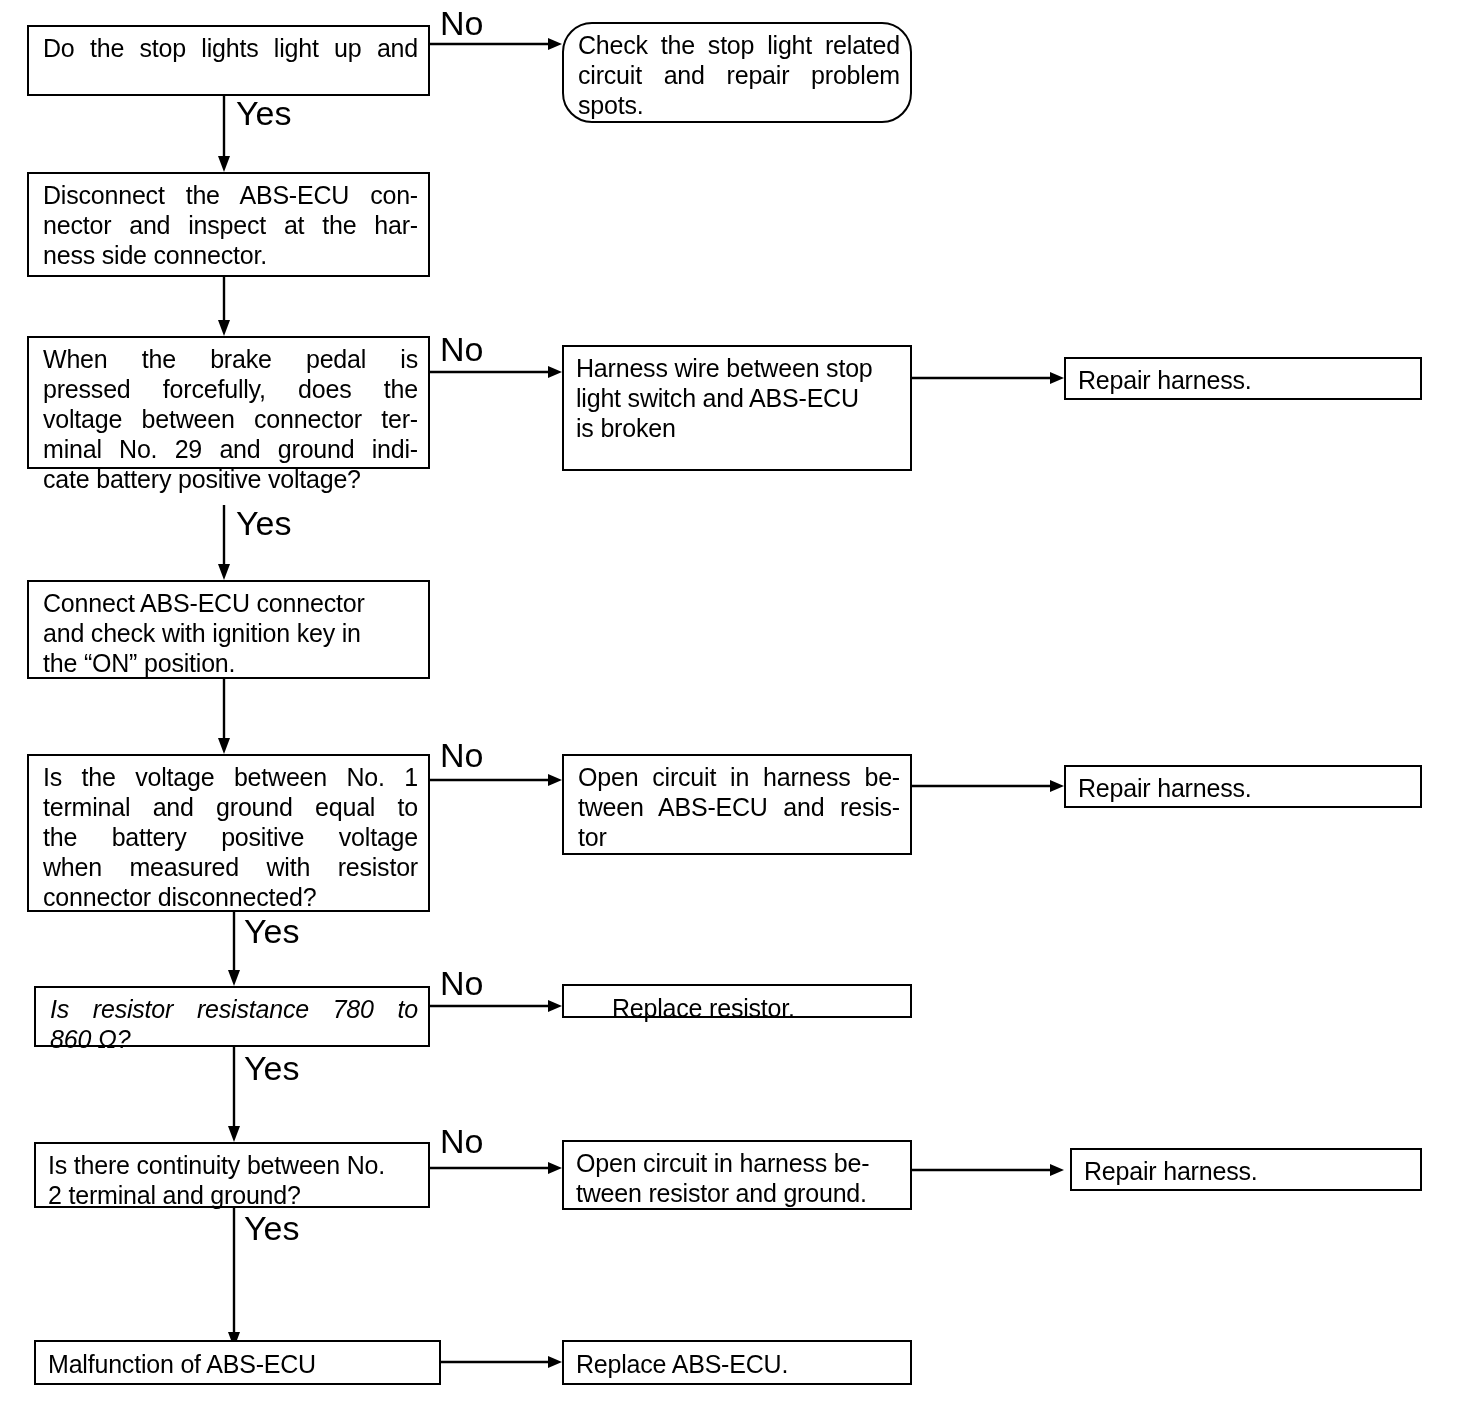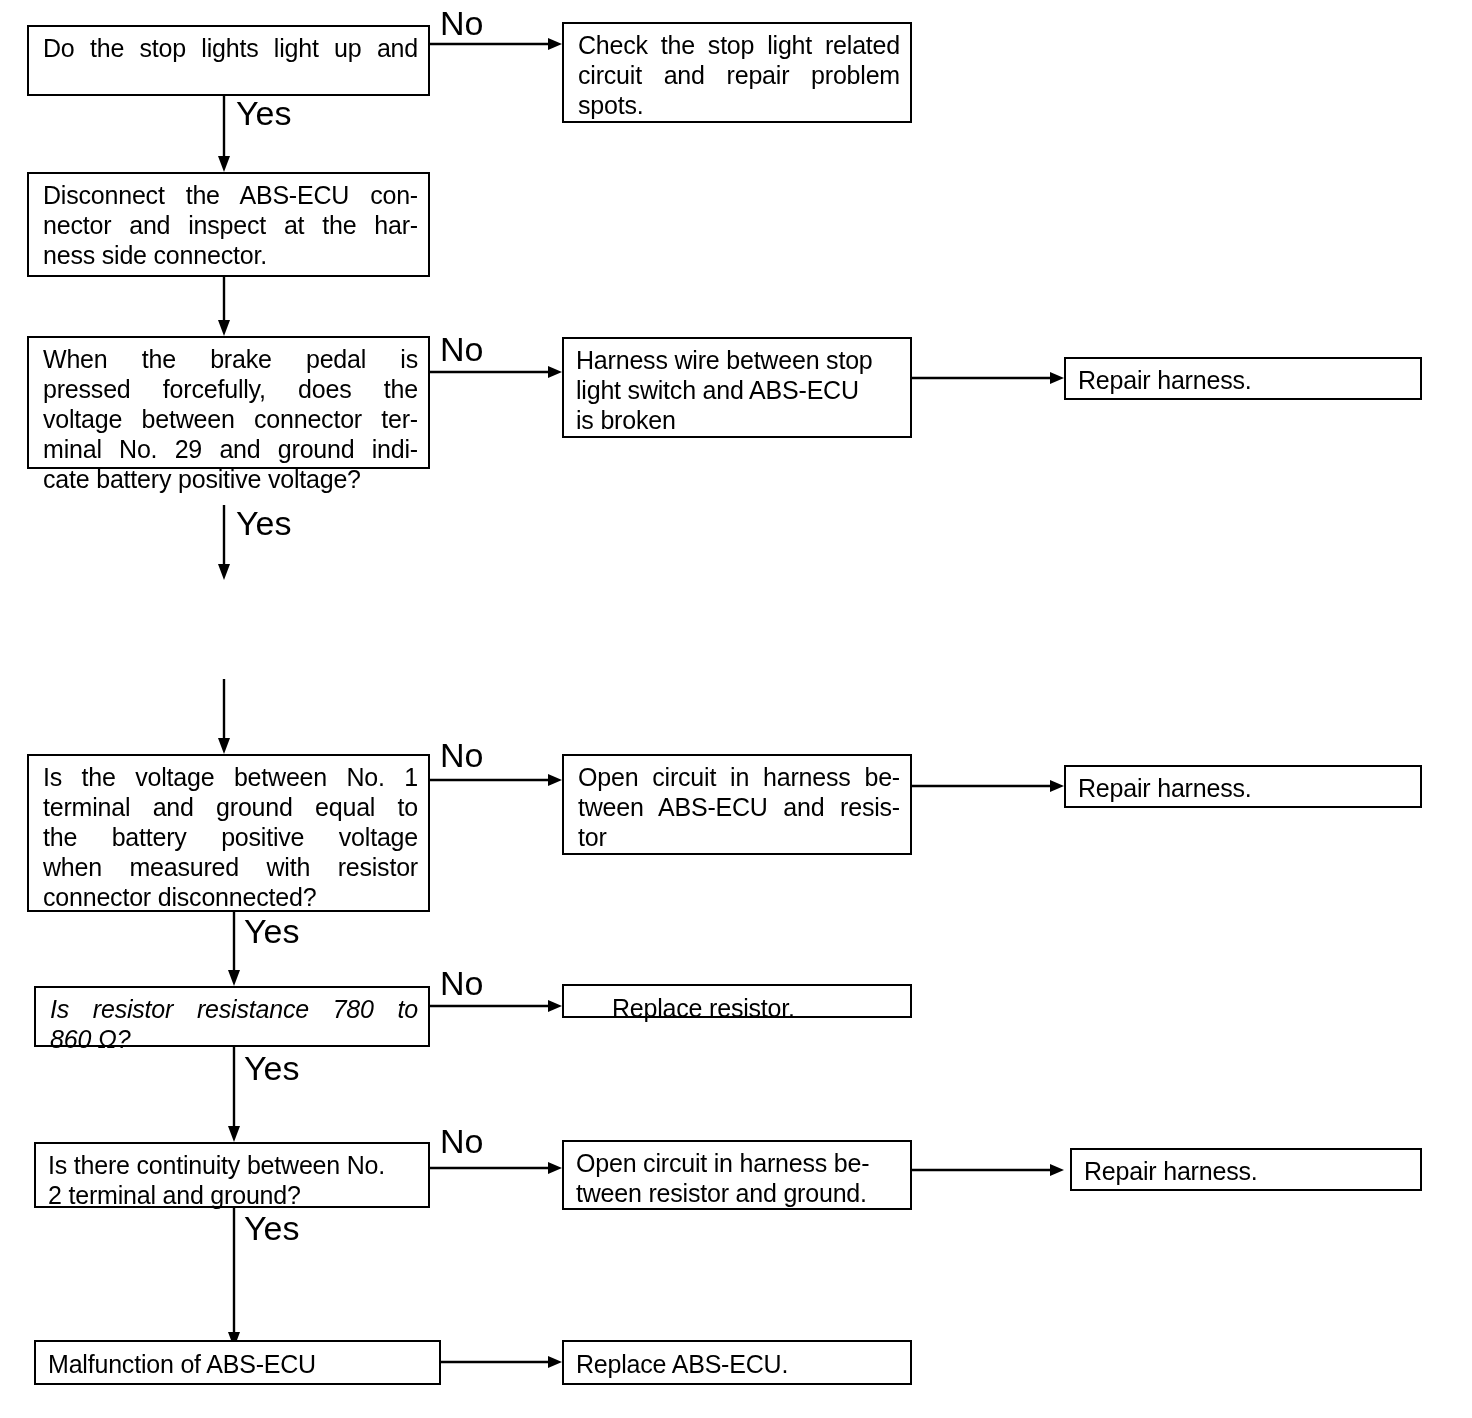--- a/index.html
+++ b/index.html
@@ -132,20 +132,25 @@
   </div>
 
   <div class="node just" style="left:27px; top:336px; width:403px; height:133px;">
     <span class="lnj">When the brake pedal is</span>
     <span class="lnj">pressed forcefully, does the</span>
     <span class="lnj">voltage between connector ter-</span>
     <span class="lnj">minal No. 29 and ground indi-</span>
     <span class="ln">cate battery positive voltage?</span>
   </div>
 
+  <div class="node just" style="left:27px; top:580px; width:403px; height:99px;">
+    <span class="ln">Connect ABS-ECU connector</span>
+    <span class="ln">and check with ignition key in</span>
+    <span class="ln">the “ON” position.</span>
+  </div>
 
   <div class="node just" style="left:27px; top:754px; width:403px; height:158px;">
     <span class="lnj">Is the voltage between No. 1</span>
     <span class="lnj">terminal and ground equal to</span>
     <span class="lnj">the battery positive voltage</span>
     <span class="lnj">when measured with resistor</span>
     <span class="ln">connector disconnected?</span>
   </div>
 
   <div class="node just" style="left:34px; top:986px; width:396px; height:61px;font-style:italic;">
@@ -155,27 +160,27 @@
 
   <div class="node" style="left:34px; top:1142px; width:396px; height:66px;">
     <span class="ln">Is there continuity between No.</span>
     <span class="ln">2 terminal and ground?</span>
   </div>
 
   <div class="node" style="left:34px; top:1340px; width:407px; height:45px; padding-top:7px;">
     <span class="ln">Malfunction of ABS-ECU</span>
   </div>
 
-  <div class="node just" style="left:562px; top:22px; width:350px; height:101px;">
+  <div class="node just" style="left:562px; top:22px; width:350px; height:101px;border-radius:30px;">
     <span class="lnj">Check the stop light related</span>
     <span class="lnj">circuit and repair problem</span>
     <span class="ln">spots.</span>
   </div>
 
-  <div class="node" style="left:562px; top:337px; width:350px; height:101px;">
+  <div class="node" style="left:562px; top:345px; width:350px; height:126px;">
     <span class="ln">Harness wire between stop</span>
     <span class="ln">light switch and ABS-ECU</span>
     <span class="ln">is broken</span>
   </div>
 
   <div class="node just" style="left:562px; top:754px; width:350px; height:101px;">
     <span class="lnj">Open circuit in harness be-</span>
     <span class="lnj">tween ABS-ECU and resis-</span>
     <span class="ln">tor</span>
   </div>

